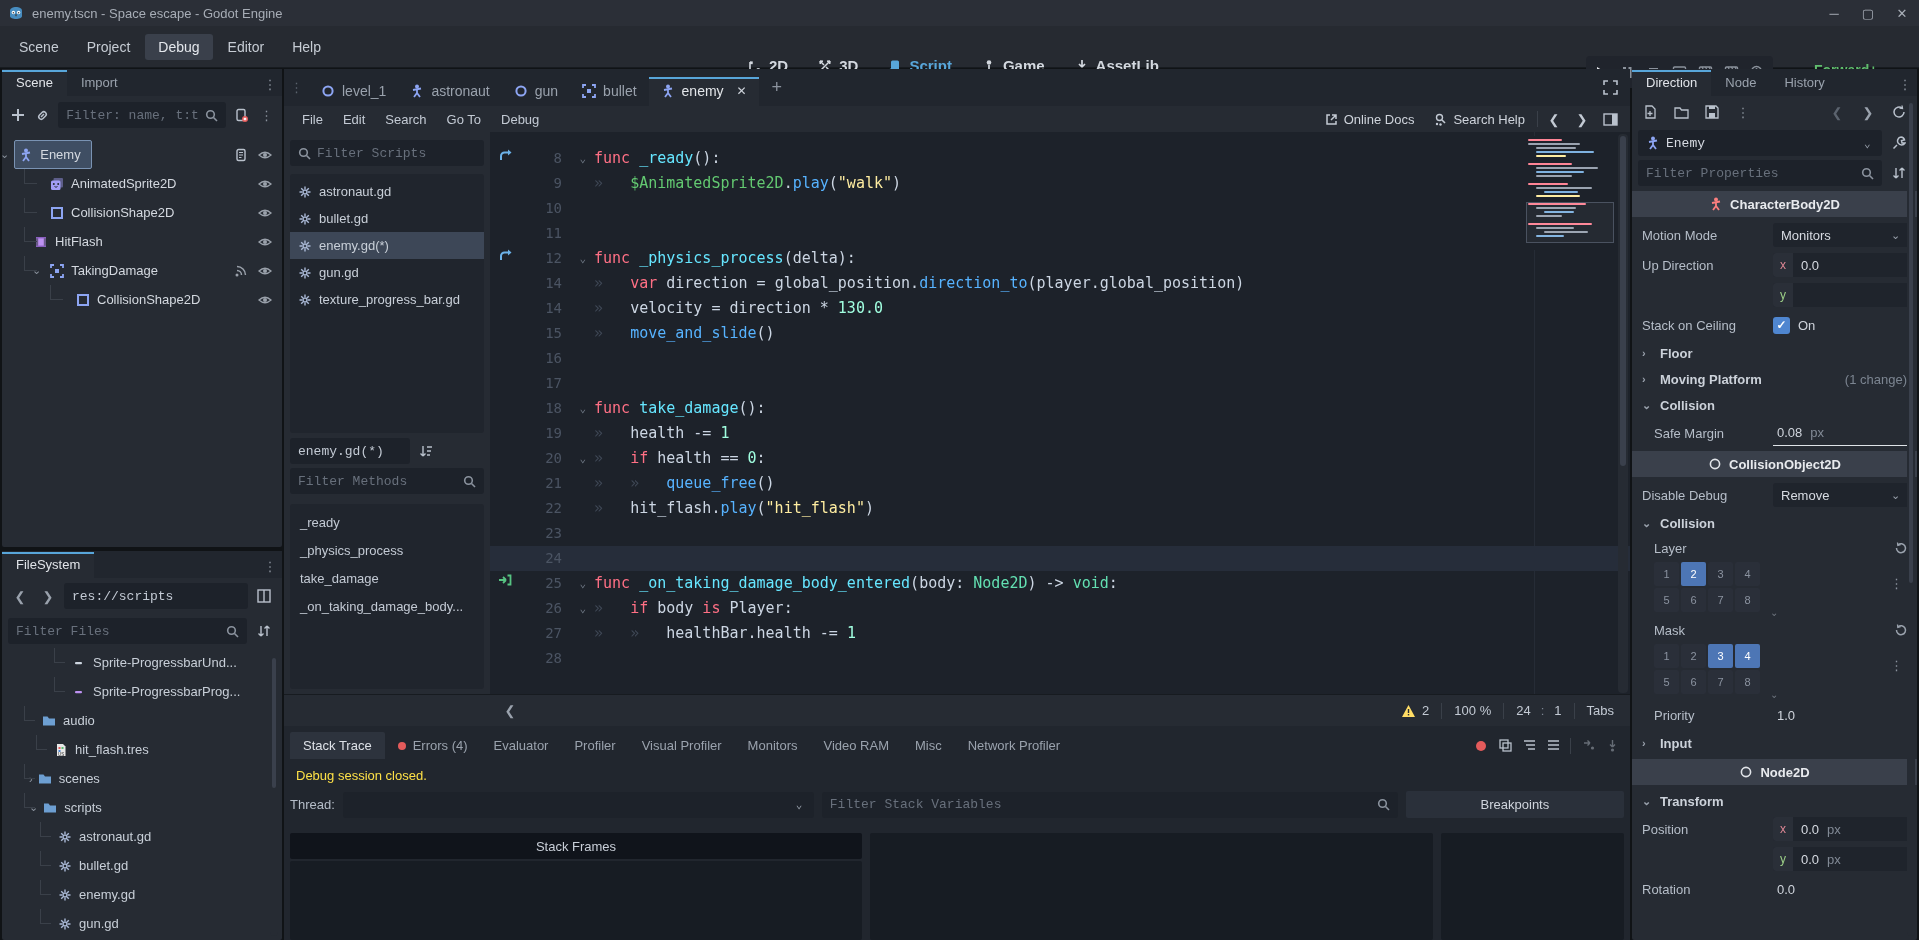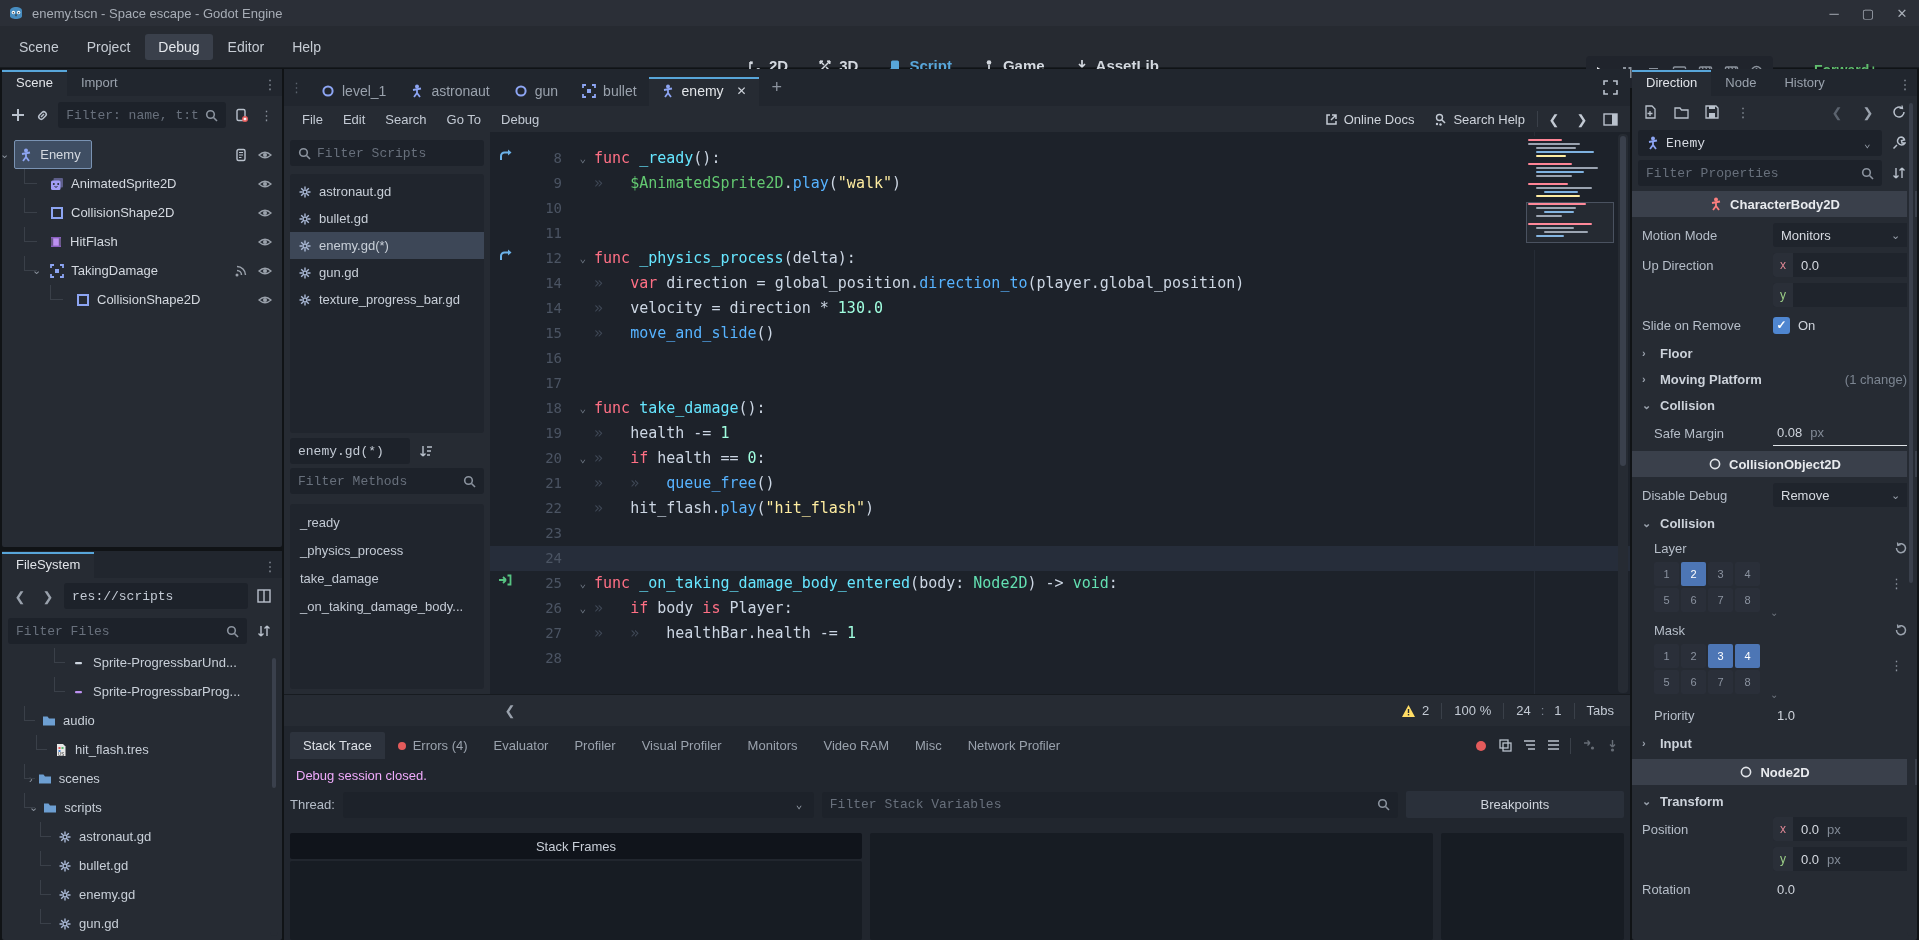--- a/index.html
+++ b/index.html
@@ -309,21 +309,21 @@
         </span>
         <span class="badges">
           <span class="ico">
             <svg width="14" height="14" viewBox="0 0 14 14">
               <path d="M1 7 Q7 1.5 13 7 Q7 12.5 1 7 Z" stroke="#9aa1ab" stroke-width="1.3" fill="none"></path>
               <circle cx="7" cy="7" r="2" fill="#9aa1ab"></circle>
             </svg>
           </span>
         </span>
       </div>
-      <div class="tree-row" style="padding-left: 43px;">
+      <div class="tree-row" style="padding-left: 28px;">
         <span class="conn" style="left: 22px; top: 0px; bottom: 50%; width: 12px; border-left: 1px solid rgb(58, 64, 73); border-bottom: 1px solid rgb(58, 64, 73);"></span>
         <span style="display: flex; align-items: center; height: 27px; padding: 0px 10px 0px 4px; border-radius: 2px;">
           <span class="ico">
             <svg width="14" height="14" viewBox="0 0 14 14">
               <rect x="2" y="2" width="10" height="10" fill="#bd91f1"></rect>
               <rect x="2" y="2" width="2.2" height="10" fill="#262b33" opacity=".55"></rect>
               <rect x="9.8" y="2" width="2.2" height="10" fill="#262b33" opacity=".55"></rect>
               <rect x="2" y="2" width="10" height="1.4" fill="#8a5fc0"></rect>
               <rect x="2" y="10.6" width="10" height="1.4" fill="#8a5fc0"></rect>
             </svg>
@@ -987,21 +987,21 @@
             <circle cx="10.5" cy="9" r="1.6" fill="#b9c1cc"></circle>
           </svg>
         </span>
       <span class="sq-btn" style="opacity:.45">
           <svg width="13" height="13" viewBox="0 0 13 13">
             <path d="M6.5 1 v7 M6.5 8 l-2.5-2.5 M6.5 8 l2.5-2.5" stroke="#b9c1cc" stroke-width="1.4" fill="none"></path>
             <circle cx="6.5" cy="11" r="1.6" fill="#b9c1cc"></circle>
           </svg>
         </span>
     </div>
-    <div style="padding:6px 12px;font-size:13px"><span id="dbg-msg" style="color: #f0abfc;">Debug session closed.</span></div>
+    <div style="padding:6px 12px;font-size:13px"><span id="dbg-msg" style="color: #fde047;">Debug session closed.</span></div>
     <div class="flex" style="padding:2px 6px;gap:8px">
       <span style="color:#b6bec9">Thread:</span>
       <div class="searchbox" style="width:455px">
           <span style="flex:1"></span>
           <span class="chev">⌄</span>
         </div>
       <div class="searchbox" style="width:560px">
         <span class="ph">Filter Stack Variables</span>
         <span class="ico">
             <svg width="13" height="13" viewBox="0 0 13 13">
@@ -1127,21 +1127,21 @@
       <div class="irow">
         <span class="ilabel"></span>
         <span class="ival">
           <span class="vecfield">
             <span class="axis" style="color: rgb(156, 207, 135);">y</span>
             <span style="padding-left: 8px; margin-top: 40px;">-1.0</span>
           </span>
         </span>
       </div>
       <div class="irow">
-        <span class="ilabel">Slide on Remove</span>
+        <span class="ilabel">Stack on Ceiling</span>
         <span class="ival">
           <span class="checkbox">✓</span>
           <span style="margin-left: 8px;">On</span>
         </span>
       </div>
       <div class="igroup">
         <span class="chev">›</span>
         <span>Floor</span>
       </div>
       <div class="igroup">

